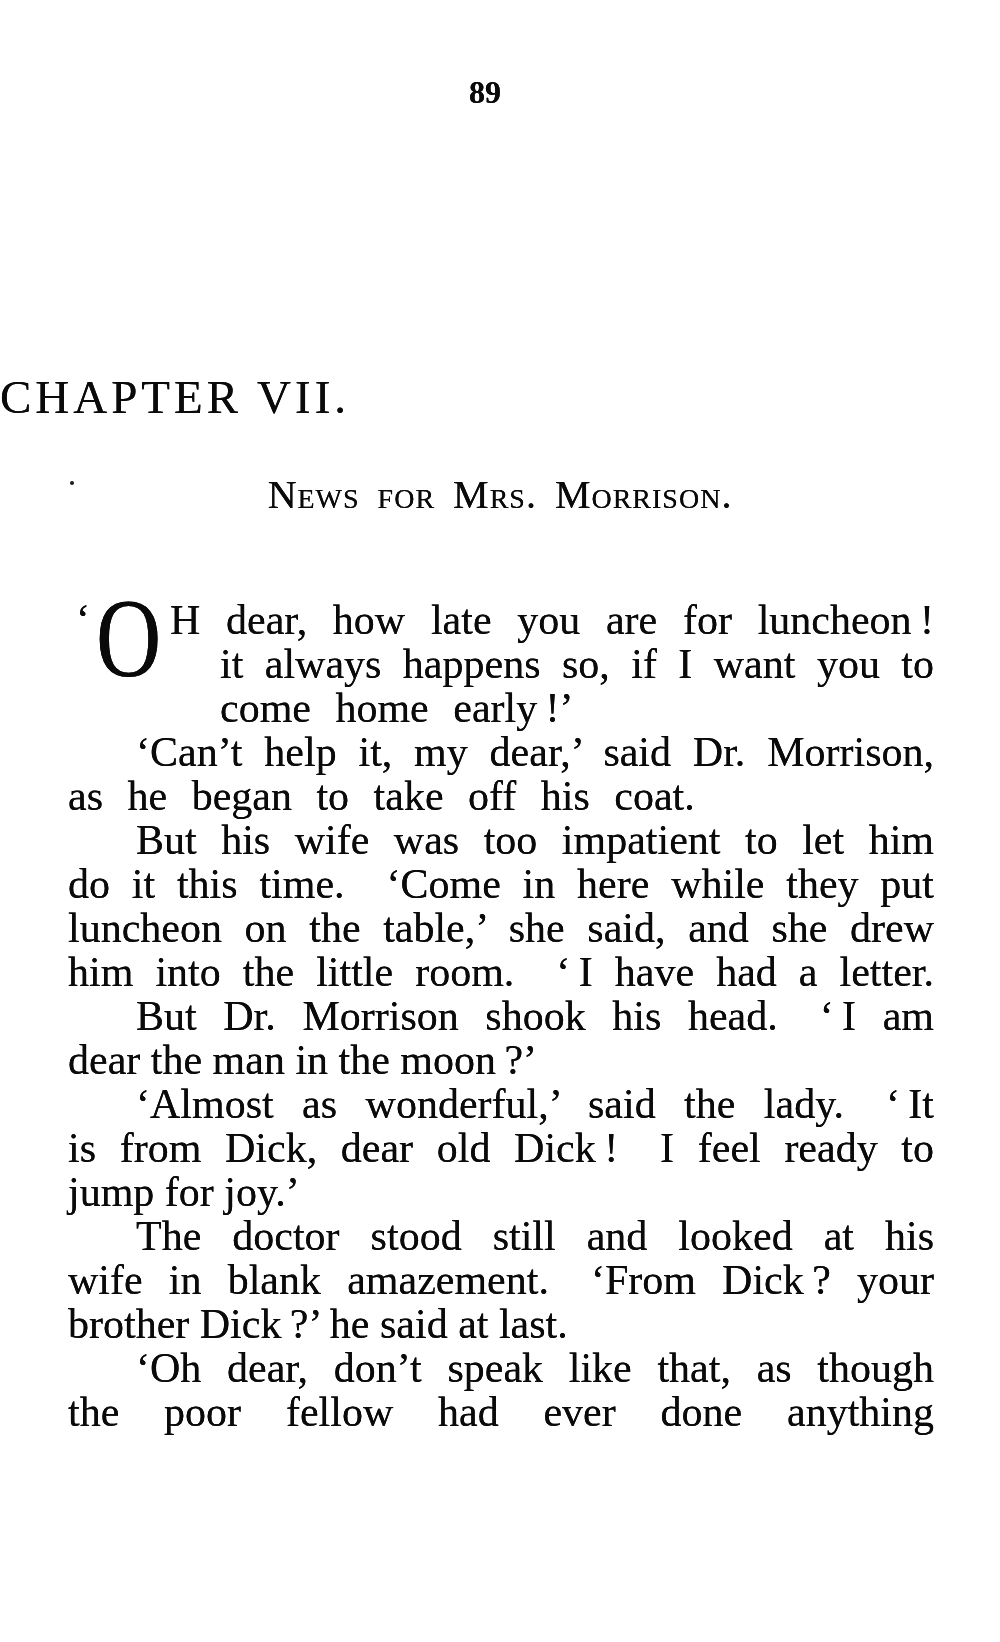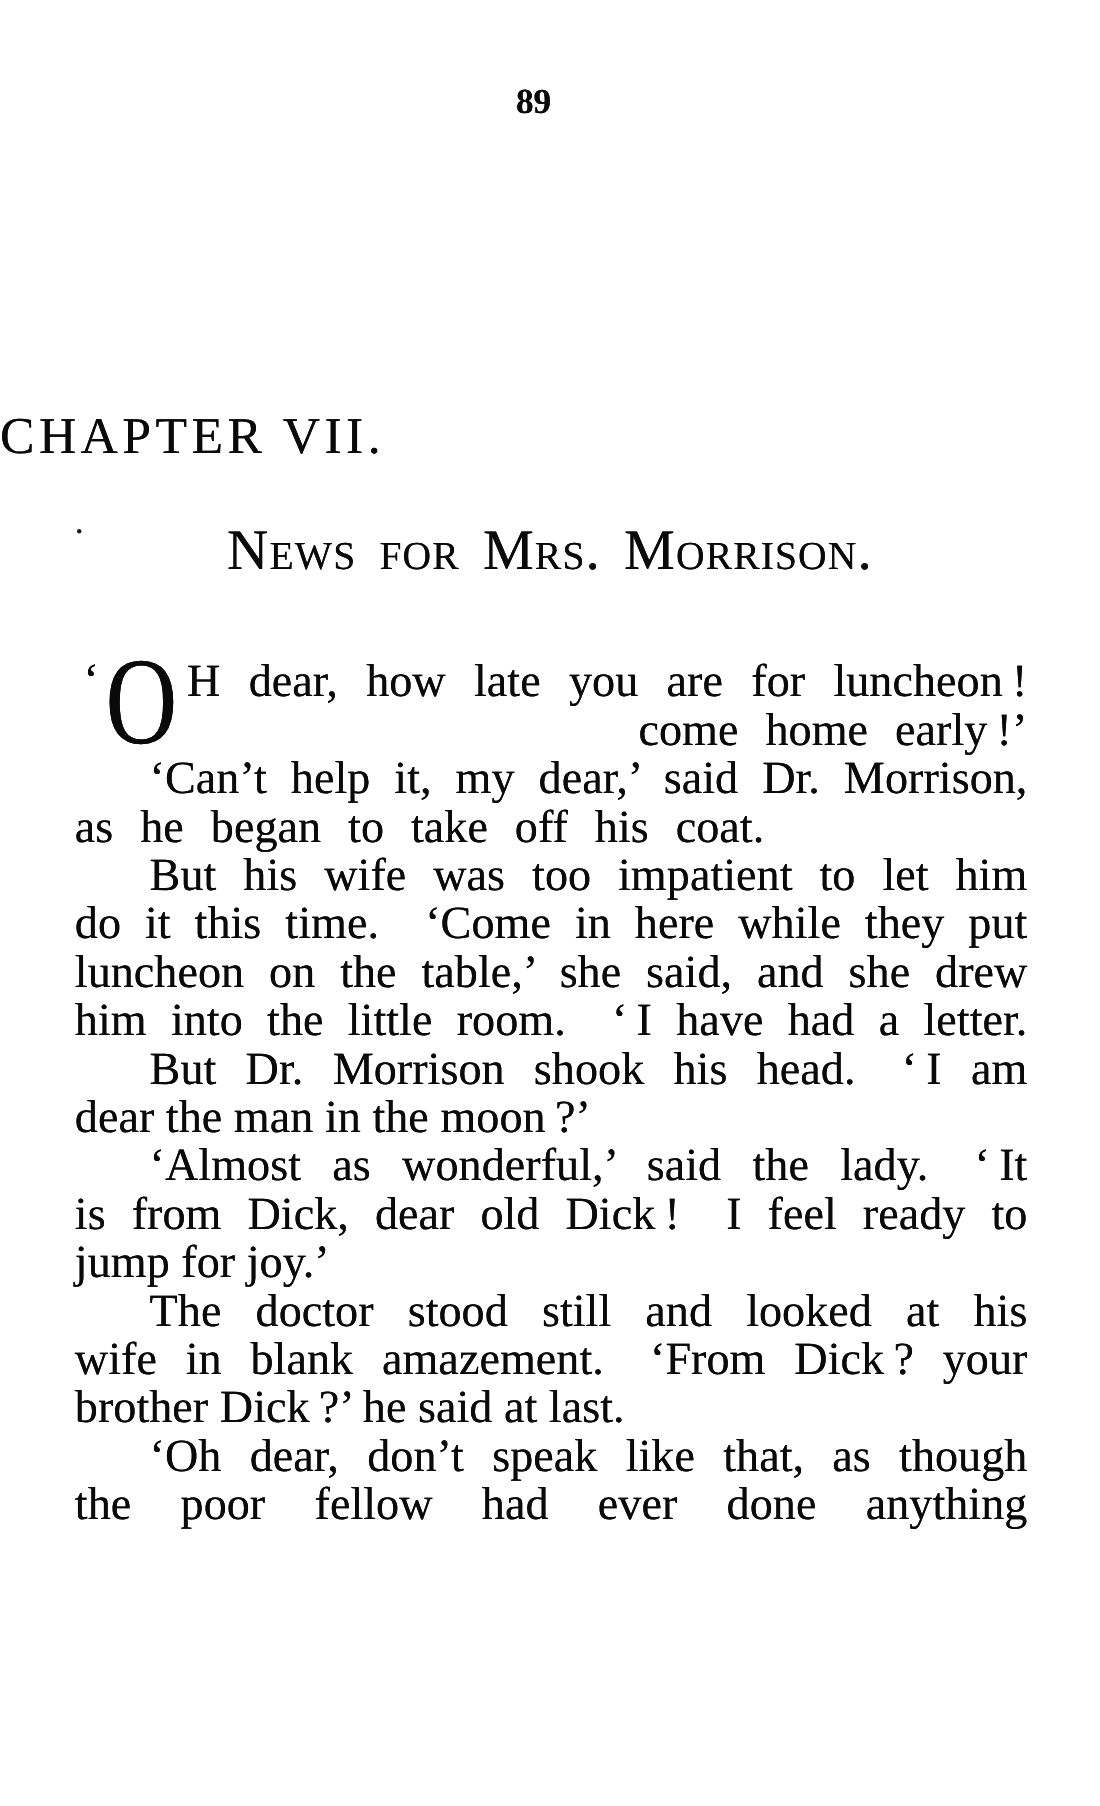--- a/index.html
+++ b/index.html
@@ -20,41 +20,41 @@
   }
   .chapter{
     position:absolute;top:374px;left:0;width:1000px;margin:0;
     font-size:47px;font-weight:400;line-height:1;
     letter-spacing:4px;
   }
   .subtitle{
     position:absolute;top:475px;left:0;width:1000px;margin:0;
     text-align:center;
     font-variant:small-caps;
-    font-size:52px;font-weight:400;line-height:1;
+    font-size:40px;font-weight:400;line-height:1;
     letter-spacing:1px;word-spacing:7px;
   }
   .bodytext{
     position:absolute;left:68px;top:598px;width:866px;
     font-size:42px;line-height:44px;
   }
   .line{
     height:44px;line-height:44px;
     white-space:nowrap;
     overflow:visible;
   }
   .line.j{
     white-space:normal;
     text-align:justify;
     -moz-text-align-last:justify;
     text-align-last:justify;
   }
   .line.ind{margin-left:68px;}
   .line.dc1{margin-left:102px;}
-  .line.dc2{margin-left:152px;text-align:right;}
+  .line.dc2{margin-left:152px;}
   .line.wide{word-spacing:14px;}
   .dropcap{
     position:absolute;left:28px;top:2px;
     width:80px;height:75px;
   }
   .dc-letter{
     display:block;
     font-size:113px;line-height:75px;
     transform:scaleX(0.8);
     transform-origin:left center;
@@ -82,20 +82,21 @@
 
   <h2 class="subtitle">News for Mrs. Morrison.</h2>
 
   <div class="bodytext">
     <div class="dropcap">
       <span class="dc-quote">‘</span>
       <span class="dc-letter">O</span>
     </div>
     <div id="lines">
         <div class="line j dc1">H dear, how late you are for luncheon !</div>
+        <div class="line j dc2">it always happens so, if I want you to</div>
         <div class="line wide dc2">come home early !’</div>
         <div class="line j ind">‘Can’t help it, my dear,’ said Dr. Morrison,</div>
         <div class="line wide">as he began to take off his coat.</div>
         <div class="line j ind">But his wife was too impatient to let him</div>
         <div class="line j">do it this time. ‘Come in here while they put</div>
         <div class="line j">luncheon on the table,’ she said, and she drew</div>
         <div class="line j">him into the little room. ‘ I have had a letter.</div>
         <div class="line j ind">But Dr. Morrison shook his head. ‘ I am</div>
         <div class="line">dear the man in the moon ?’</div>
         <div class="line j ind">‘Almost as wonderful,’ said the lady. ‘ It</div>

